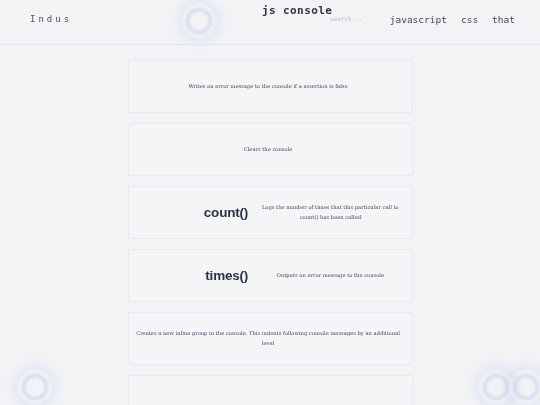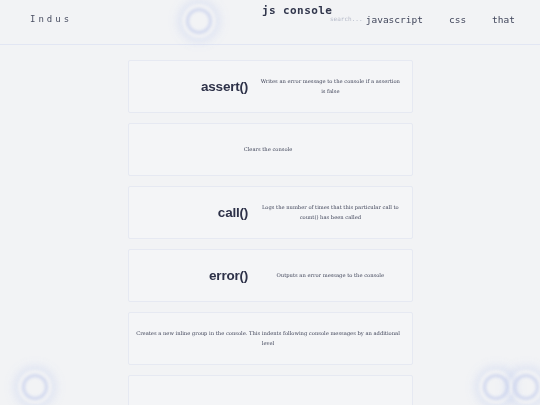--- a/index.html
+++ b/index.html
@@ -80,21 +80,21 @@
     font-size: 6px;
     color: #9aa0b0;
   }
   .search-input::placeholder { color: #b6bbc9; }
 
   .navlinks {
     position: absolute;
     right: 25px;
     top: 14px;
     display: flex;
-    gap: 26px;
+    gap: 14px;
     font-family: "DejaVu Sans Mono", "Liberation Mono", monospace;
     font-size: 9.5px;
     color: #41465b;
   }
   .navlinks a { text-decoration: none; color: inherit; }
 
   
   .list {
     position: absolute;
     left: 0; top: 45px;
@@ -151,35 +151,34 @@
   <div class="navlinks">
     <a href="#">javascript</a>
     <a href="#">css</a>
     <a href="#">that</a>
   </div>
 </div>
 
 <div class="list">
 
   <div class="card">
-    <div class="card-name">assert()</div>
     <div class="card-desc">Writes an error message to the console if a assertion is false</div>
   </div>
 
   <div class="card">
     <div class="card-desc">Clears the console</div>
   </div>
 
   <div class="card">
-    <div class="card-name">call()</div>
+    <div class="card-name">count()</div>
     <div class="card-desc">Logs the number of times that this particular call to count() has been called</div>
   </div>
 
   <div class="card">
-    <div class="card-name">error()</div>
+    <div class="card-name">times()</div>
     <div class="card-desc">Outputs an error message to the console</div>
   </div>
 
   <div class="card">
     <div class="card-desc">Creates a new inline group in the console. This indents following console messages by an additional level</div>
   </div>
 
   <div class="card">
     <div class="card-name"></div>
     <div class="card-desc"></div>

